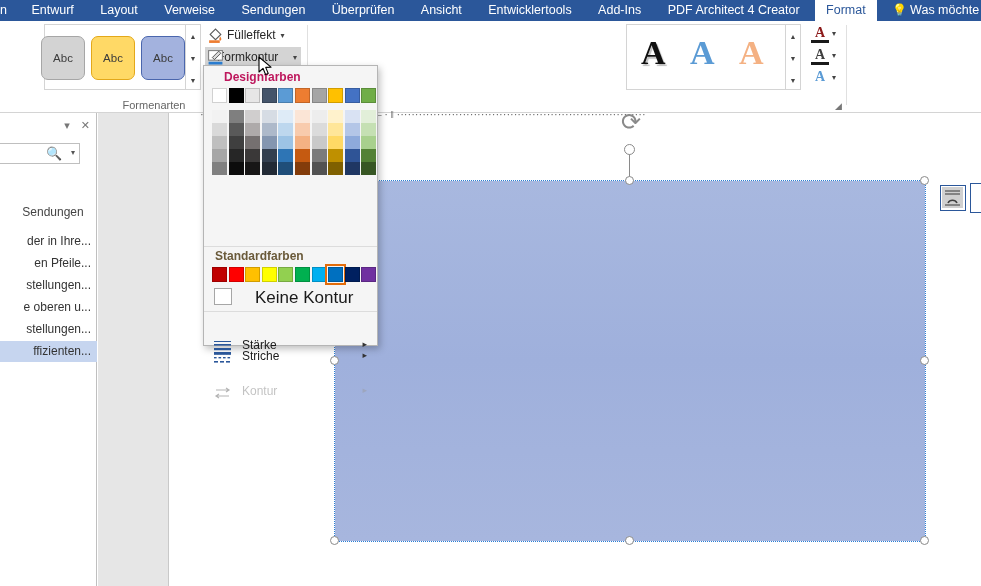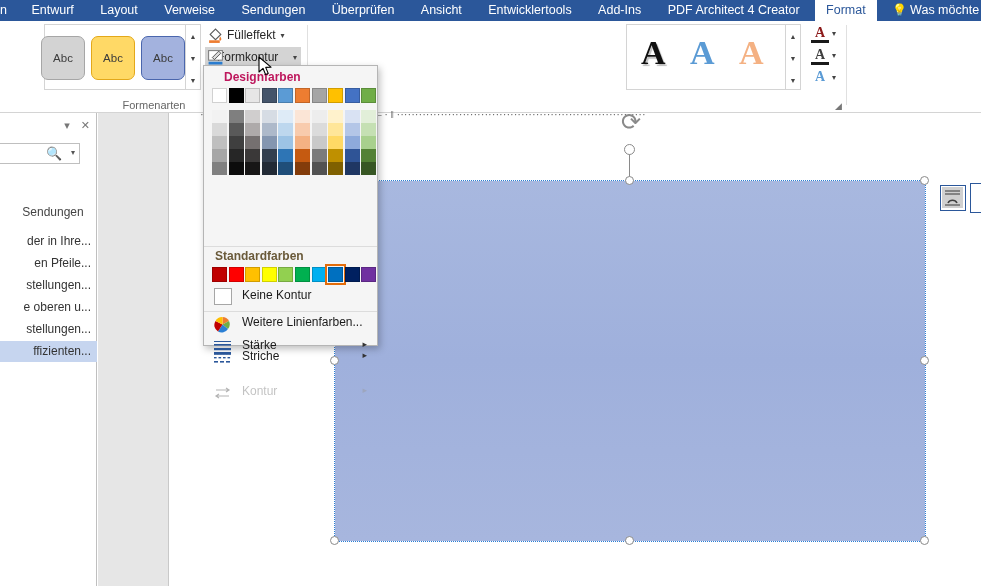--- a/index.html
+++ b/index.html
@@ -408,36 +408,25 @@
         <div style="position: absolute; left: 66.4px; top: 0px; width: 15px; height: 15px; background: rgb(146, 208, 80); border: 1px solid rgba(0, 0, 0, 0.18);"></div>
         <div style="position: absolute; left: 83px; top: 0px; width: 15px; height: 15px; background: rgb(0, 176, 80); border: 1px solid rgba(0, 0, 0, 0.18);"></div>
         <div style="position: absolute; left: 99.6px; top: 0px; width: 15px; height: 15px; background: rgb(0, 176, 240); border: 1px solid rgba(0, 0, 0, 0.18);"></div>
         <div style="position: absolute; left: 116.2px; top: 0px; width: 15px; height: 15px; background: rgb(0, 112, 192); border: 1px solid rgba(0, 0, 0, 0.18); outline: rgb(227, 108, 10) solid 2px; outline-offset: 1px;"></div>
         <div style="position: absolute; left: 132.8px; top: 0px; width: 15px; height: 15px; background: rgb(0, 32, 96); border: 1px solid rgba(0, 0, 0, 0.18);"></div>
         <div style="position: absolute; left: 149.4px; top: 0px; width: 15px; height: 15px; background: rgb(112, 48, 160); border: 1px solid rgba(0, 0, 0, 0.18);"></div>
       </div>
 
     <div style="position:absolute; left:0; top:218px; width:173px; height:26px;">
       <div style="position:absolute; left:10px; top:4px; width:18px; height:17px; background:#fff; border:1px solid #a6a6a6;"></div>
-      <span style="position:absolute; left:38px; top:4px; font-size:12px; color:#1a1a1a;">Keine Kontur</span>
+      <span style="position:absolute; left:51px; top:4px; font-size:17px; color:#1a1a1a;">Keine Kontur</span>
     </div>
 
     <div style="position:absolute; left:0; top:245px; width:173px; height:1px; background:#dcdcdc;"></div>
 
-    <div style="position:absolute; left:0; top:246px; width:173px; height:24px;">
-      <svg style="position:absolute; left:10px; top:4px;" width="17" height="17" viewBox="0 0 17 17">
-        <circle cx="8.5" cy="8.5" r="7.5" fill="#fff"></circle>
-        <path d="M8.5 8.5 L8.5 1 A7.5 7.5 0 0 1 15 5 Z" fill="#ed7d31"></path>
-        <path d="M8.5 8.5 L15 5 A7.5 7.5 0 0 1 14 13 Z" fill="#70ad47"></path>
-        <path d="M8.5 8.5 L14 13 A7.5 7.5 0 0 1 4 15.5 Z" fill="#2b7fd4"></path>
-        <path d="M8.5 8.5 L4 15.5 A7.5 7.5 0 0 1 1.5 5 Z" fill="#c00000"></path>
-        <path d="M8.5 8.5 L1.5 5 A7.5 7.5 0 0 1 8.5 1 Z" fill="#ffc000"></path>
-      </svg>
-      <span style="position:absolute; left:38px; top:3px; font-size:12px; color:#1a1a1a;">Weitere Linienfarben...</span>
-    </div>
 
     <div style="position:absolute; left:0; top:270px; width:173px; height:23px;">
       <svg style="position:absolute; left:10px; top:4px;" width="17" height="15" viewBox="0 0 17 15">
         <rect x="0" y="1" width="17" height="1" fill="#2b579a"></rect>
         <rect x="0" y="4" width="17" height="1.6" fill="#2b579a"></rect>
         <rect x="0" y="8" width="17" height="2.2" fill="#2b579a"></rect>
         <rect x="0" y="12" width="17" height="2.8" fill="#2b579a"></rect>
       </svg>
       <span style="position:absolute; left:38px; top:2px; font-size:12px; color:#1a1a1a;">Stärke</span>
       <span style="position:absolute; right:10px; top:3px; font-size:9px; color:#333;">▸</span>

